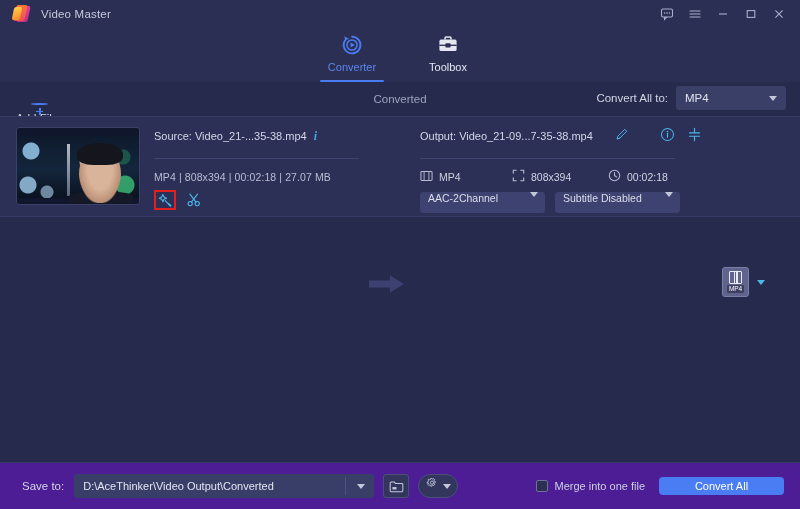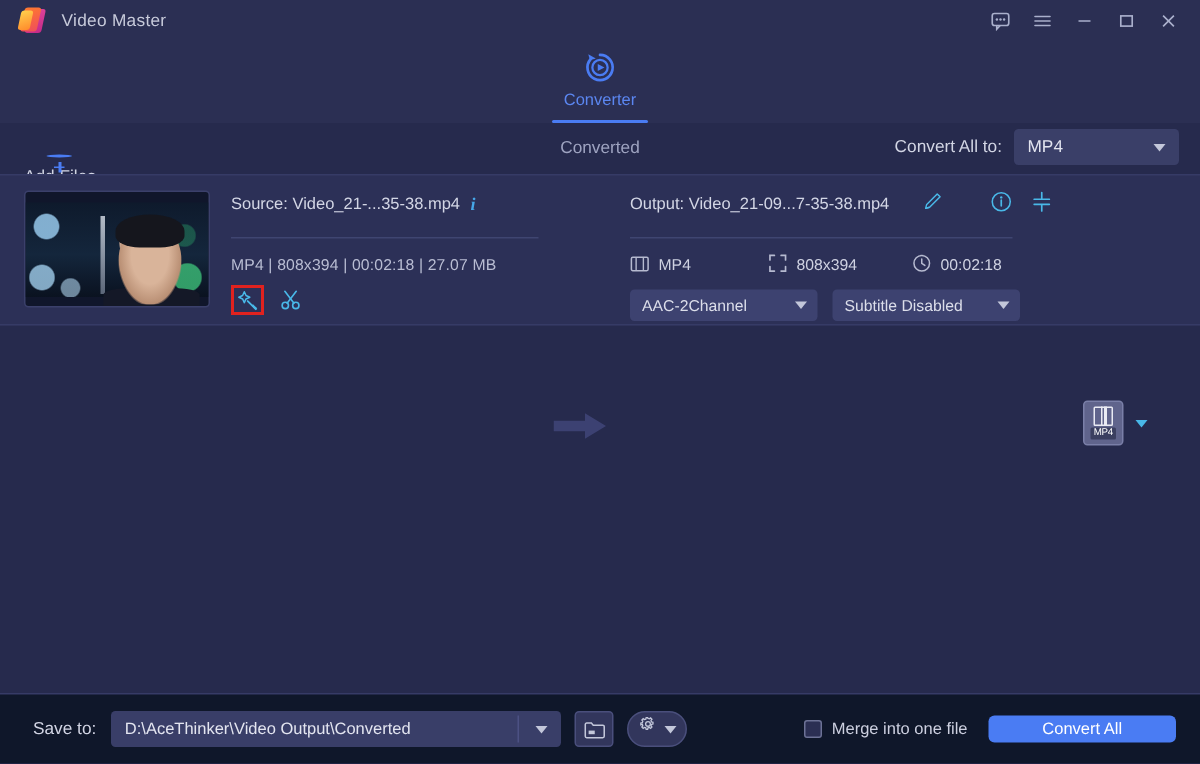--- a/index.html
+++ b/index.html
@@ -186,21 +186,21 @@
   .out-hr { margin-top: 13px; width: 255px; height: 1px; background: #3f4571; }
   .out-meta {
     margin-top: 10px; display: flex; align-items: center; font-size: 10.5px; color: #cfd2e2;
   }
   .out-meta .mi { display: flex; align-items: center; gap: 6px; }
   .out-meta .mi.m1 { width: 92px; }
   .out-meta .mi.m2 { width: 96px; }
   .out-selects { margin-top: 8px; display: flex; gap: 10px; }
   .sel {
     height: 21px; background: #3d4270; border-radius: 3px;
-    display: flex; align-items: center; padding: 0 8px; position: relative;
+    display: flex; align-items: flex-start; padding: 0 8px; position: relative;
     font-size: 10.5px; color: #dcdeea;
   }
   .sel.audio { width: 125px; }
   .sel.sub { width: 125px; }
   .sel .caret-d { position: absolute; right: 7px; }
 
   .fmt-badge-wrap {
     position: absolute; left: 722px; top: 150px; display: flex; align-items: center; gap: 8px;
   }
   .fmt-badge {
@@ -220,21 +220,21 @@
     background: #e9eaf3;
   }
   .fmt-badge .tag {
     font-size: 6.5px; color: #ffffff; background: #3b3f60;
     padding: 0 2px; border-radius: 1px; letter-spacing: -.2px; line-height: 8px;
   }
 
   
   .bottombar {
     position: absolute; left: 0; bottom: 0; width: 800px; height: 47px;
-    background: #0f172a; border-top: 1px solid #363b66;
+    background: #4c1d95; border-top: 1px solid #363b66;
     display: flex; align-items: center;
   }
   .saveto-lbl { margin-left: 22px; font-size: 11.5px; color: #d2d5e4; }
   .path-field {
     margin-left: 10px; width: 300px; height: 24px; background: #393e68;
     border-radius: 3px; display: flex; align-items: center; padding: 0 9px;
     position: relative; font-size: 11px; color: #e3e5f0;
   }
   .path-field .divider {
     position: absolute; right: 28px; top: 3px; width: 1px; height: 18px; background: #4c5183;
@@ -317,20 +317,31 @@
           <path d="M12 3.6a8.4 8.4 0 1 1-6.3 2.9" fill="none" stroke="#4a7cf3" stroke-width="1.8" stroke-linecap="round"></path>
           <path d="M4.2 3.2 L5.3 7.1 L9.2 6.0 Z" fill="#4a7cf3"></path>
           <circle cx="12" cy="12" r="5.1" fill="none" stroke="#4a7cf3" stroke-width="1.5"></circle>
           <path d="M10.5 9.6 L15 12 L10.5 14.4 Z" fill="#4a7cf3"></path>
         </svg>
       </div>
       <div class="nav-lbl">Converter</div>
       <div class="nav-underline"></div>
     </div>
 
+    <div class="nav-tab inactive">
+      <div class="nav-ico">
+        <svg width="24" height="24" viewBox="0 0 24 24">
+          <path d="M9 6.4V5.2a1.2 1.2 0 0 1 1.2-1.2h3.6A1.2 1.2 0 0 1 15 5.2v1.2" fill="none" stroke="#e4e6f0" stroke-width="1.6"></path>
+          <rect x="3.4" y="6.6" width="17.2" height="11.4" rx="1.6" fill="#e4e6f0"></rect>
+          <rect x="9.4" y="10.2" width="5.2" height="4.4" rx=".8" fill="#2b2f53"></rect>
+          <path d="M3.4 12.3h17.2" stroke="#2b2f53" stroke-width="1.3"></path>
+        </svg>
+      </div>
+      <div class="nav-lbl">Toolbox</div>
+    </div>
   </div>
 
   <div class="toolbar">
 
     <div class="addfiles">
       <div class="plus-circle"></div>
       <div class="lbl">Add Files</div>
       <div class="caret-d"></div>
     </div>
 

